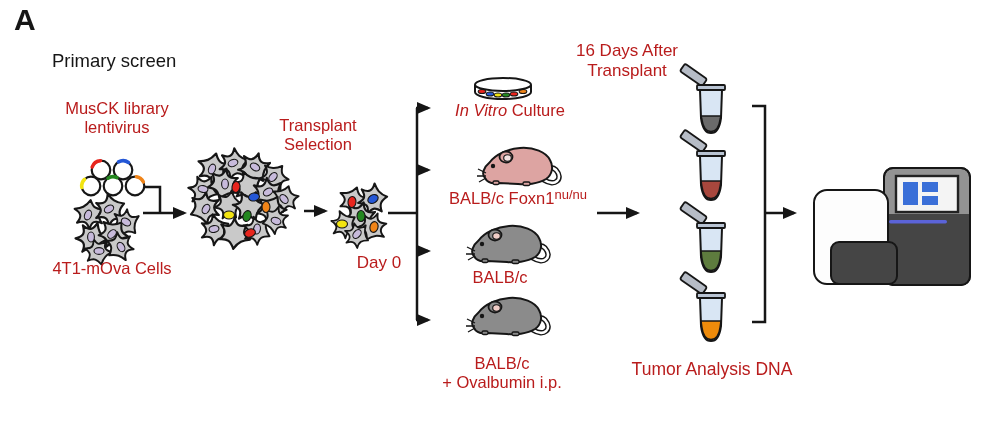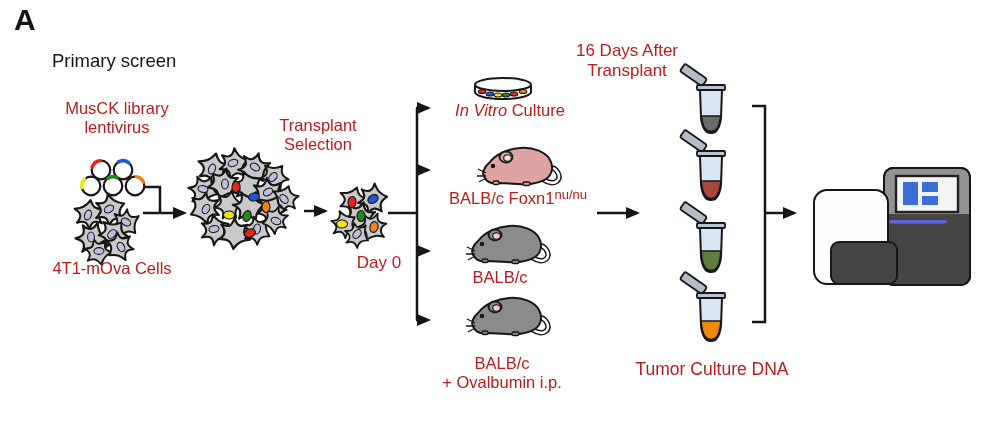--- a/index.html
+++ b/index.html
@@ -247,16 +247,16 @@
   <div class="lbl" style="left:502px;top:354px;">
     <span>BALB/c</span><br>
     <span>+ Ovalbumin i.p.</span>
   </div>
 
   <div class="lbl" style="left:627px;top:41px;font-size:17px;line-height:20px;">
     <span>16 Days After</span><br>
     <span>Transplant</span>
   </div>
 
-  <div class="lbl" style="left:712px;top:360px;font-size:17.5px;">Tumor Culture DNA</div>
+  <div class="lbl" style="left:712px;top:360px;font-size:17.5px;">Tumor Analysis DNA</div>
 
 
 </div>
 
 </body></html>

